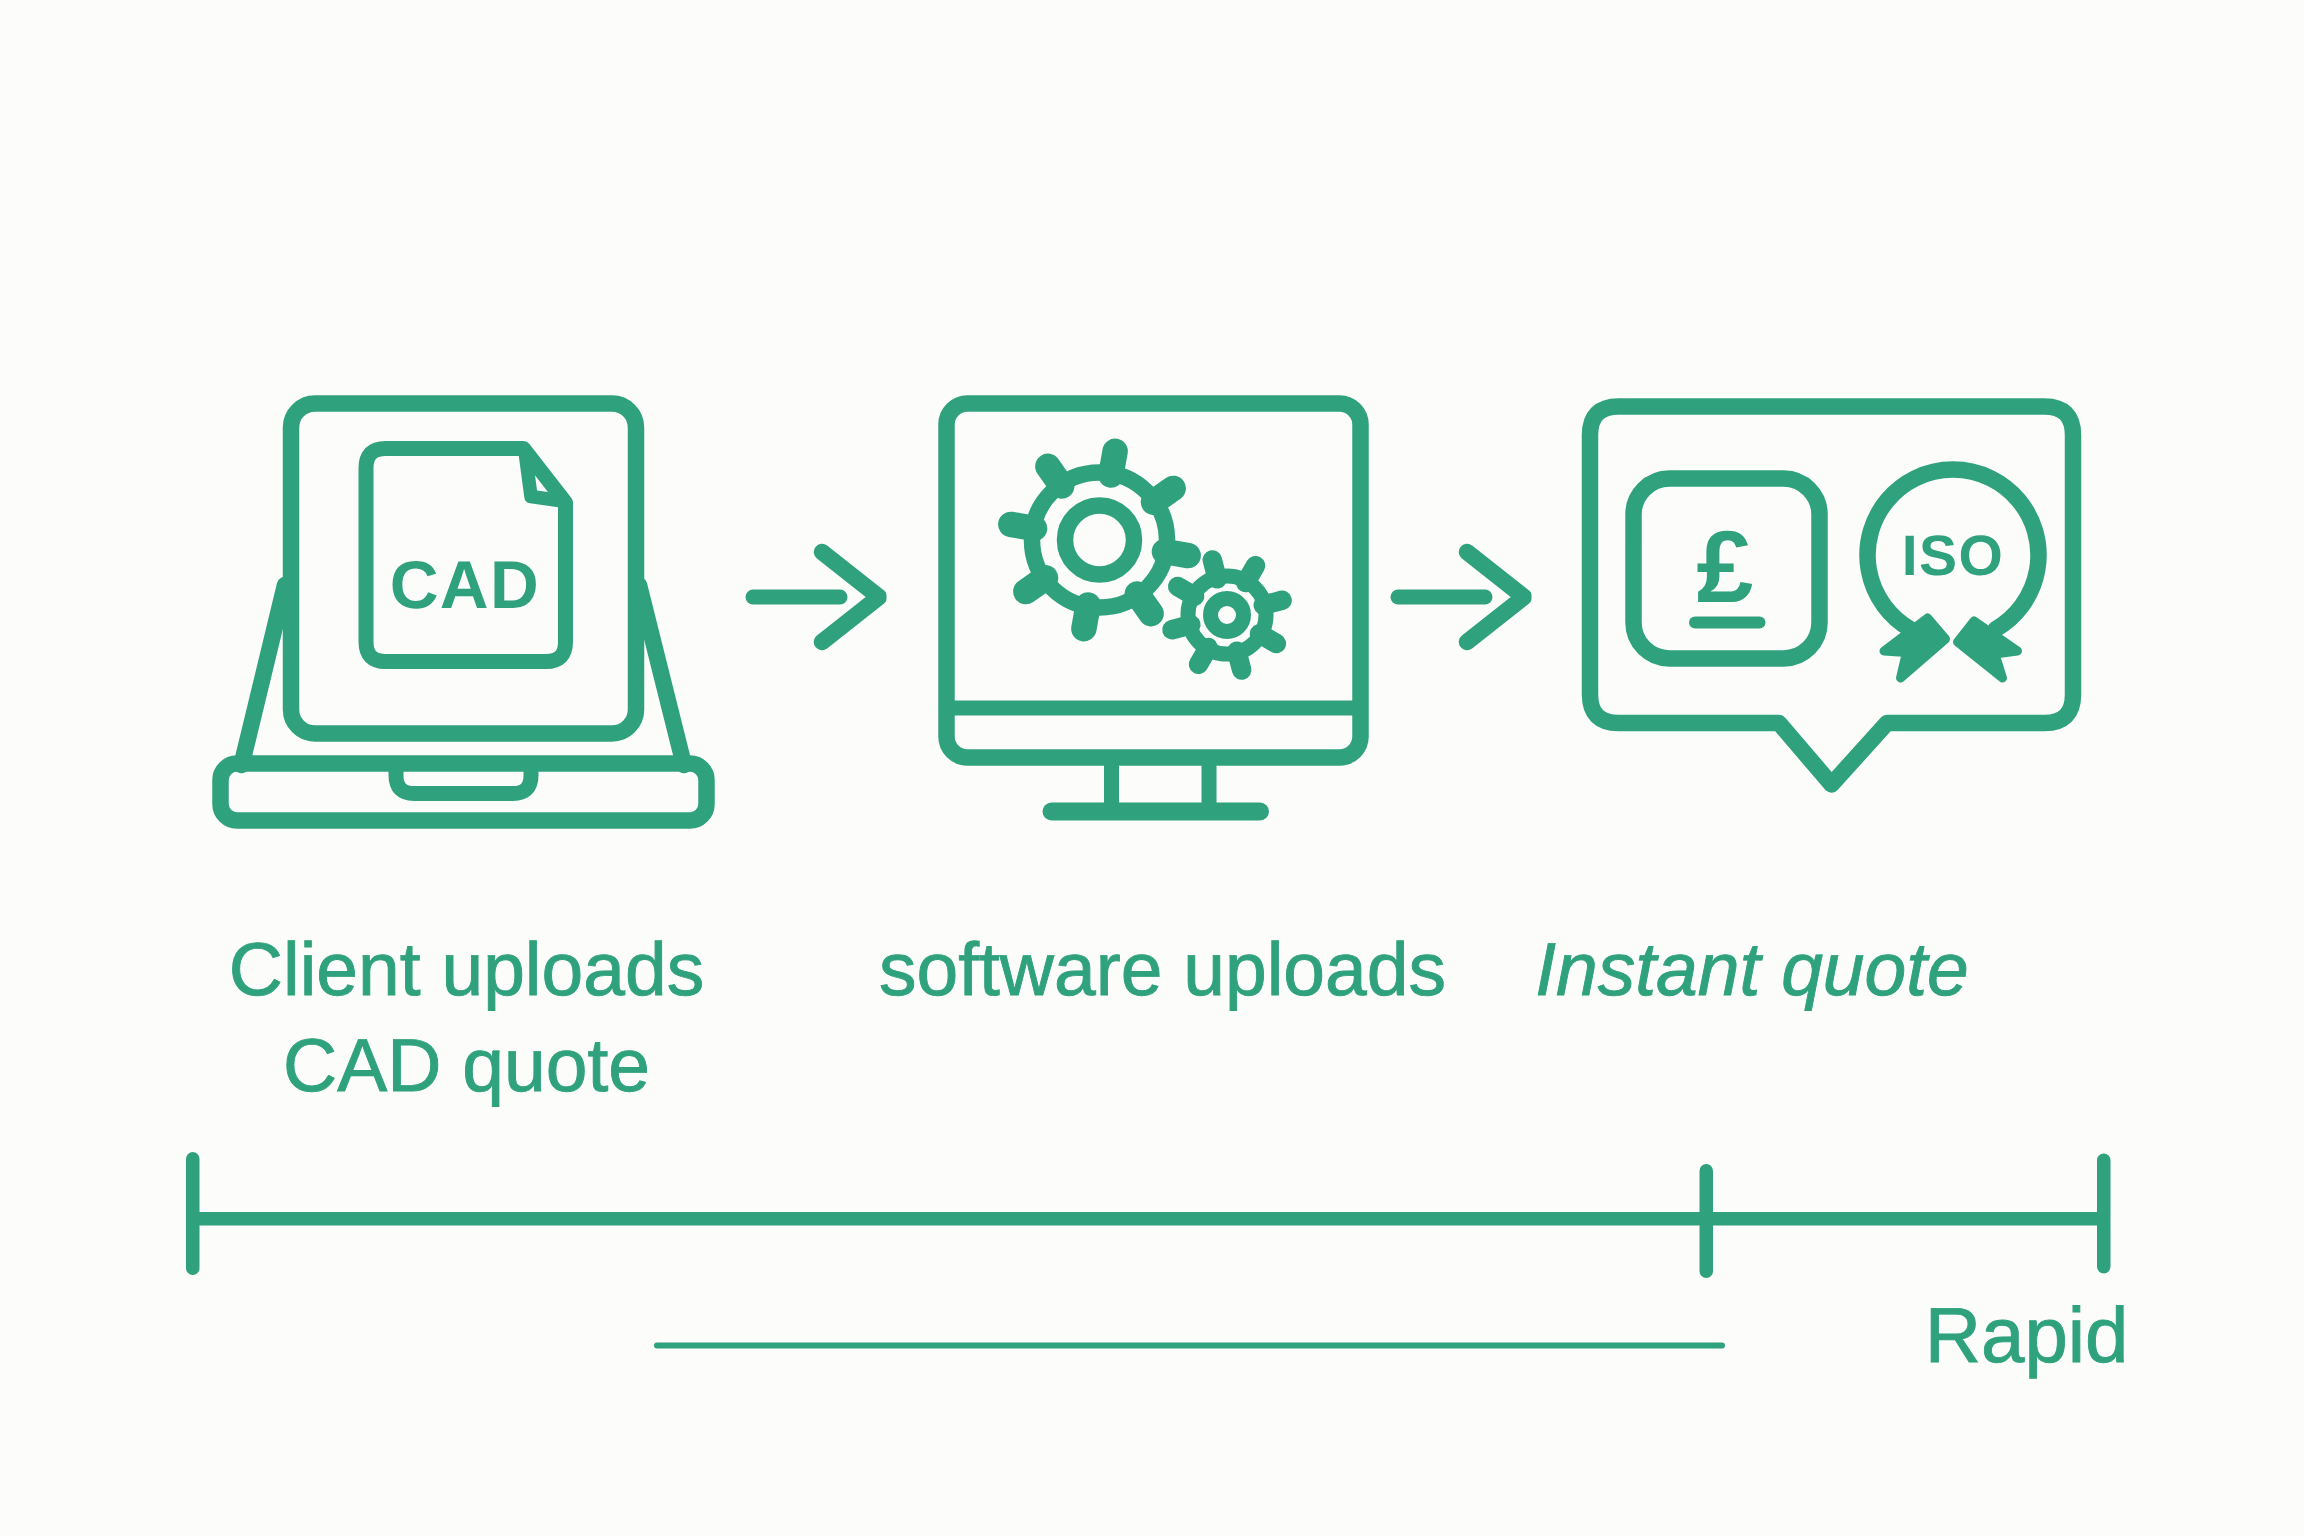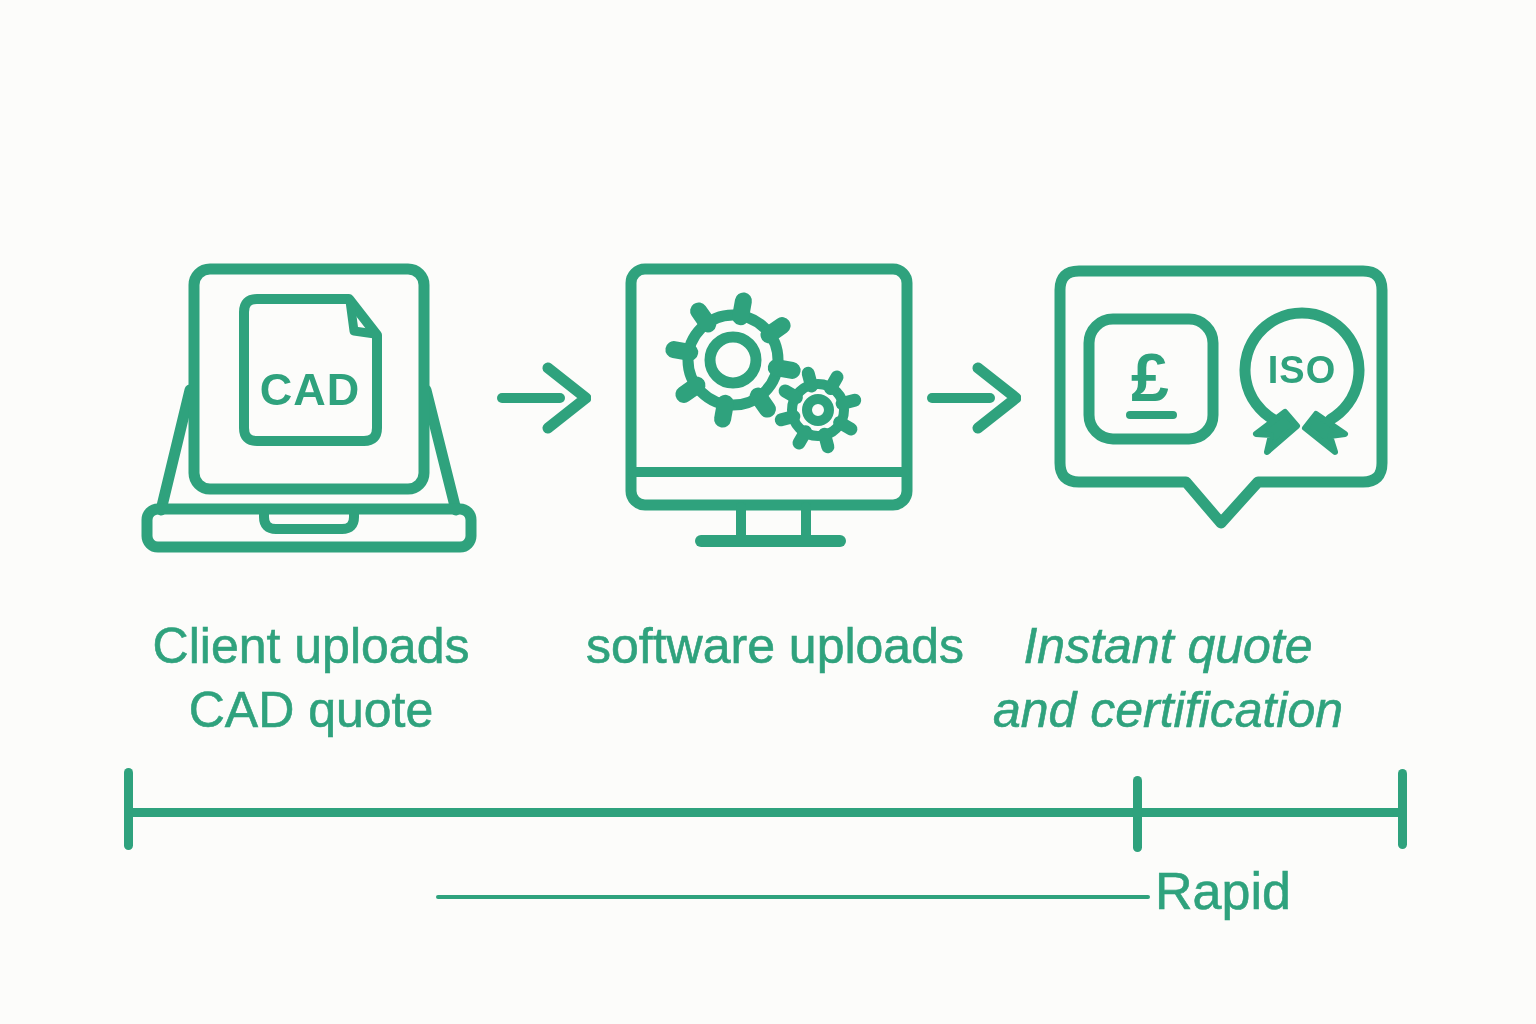--- a/index.html
+++ b/index.html
@@ -34,21 +34,21 @@
   }
   .tl-tick { position:absolute; width:9px; background:var(--accent); border-radius:5px; }
   .tl-tick-start { left:124px; top:768px; height:82px; }
   .tl-tick-mid   { left:1133px; top:776px; height:76px; }
   .tl-tick-end   { left:1398px; top:769px; height:80px; }
   .tl-label {
     position:absolute; top:863px; font-size:52px; font-weight:500;
     line-height:1.1; -webkit-text-stroke:0.6px currentColor; white-space:nowrap;
   }
   .tl-label-left { left:127px; }
-  .tl-label-right { left:1155px; width:264px; text-align:left; }
+  .tl-label-right { left:1155px; width:264px; text-align:right; }
   .tl-thin-line {
     position:absolute; left:436px; top:895px; width:714px; height:4px;
     background:var(--accent); border-radius:3px;
   }
 </style>
 </head>
 <body>
 
 <div class="canvas">
 
@@ -134,21 +134,20 @@
 
   <div class="step-label step-label-1">
     <div>Client uploads</div>
     <div>CAD quote</div>
   </div>
   <div class="step-label step-label-2">
     <div>software uploads</div>
   </div>
   <div class="step-label step-label-3">
     <div>Instant quote</div>
-    <div>and certification</div>
   </div>
 
   <div class="tl-line"></div>
   <div class="tl-tick tl-tick-start"></div>
   <div class="tl-tick tl-tick-mid"></div>
   <div class="tl-tick tl-tick-end"></div>
 
   <div class="tl-thin-line"></div>
   <div class="tl-label tl-label-right">Rapid</div>
 

